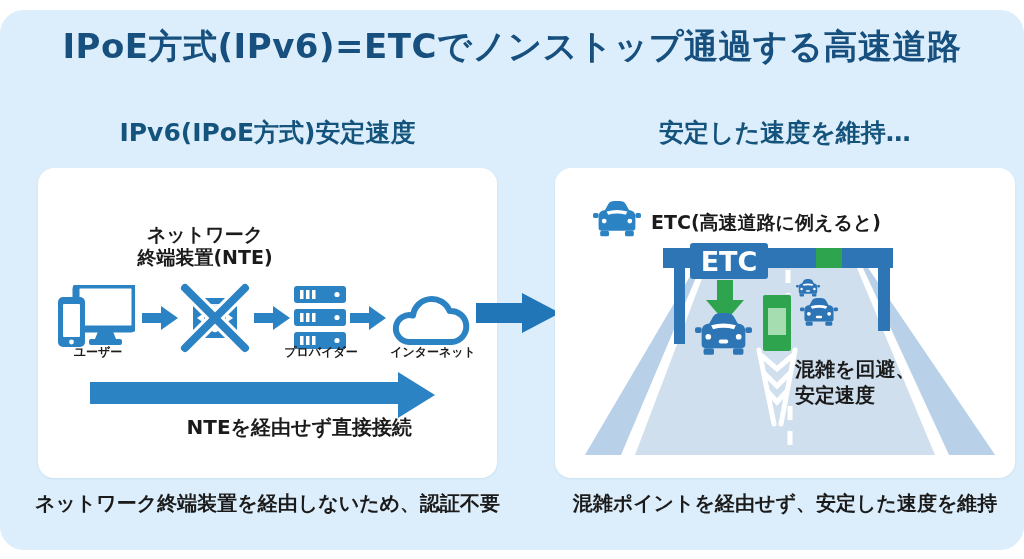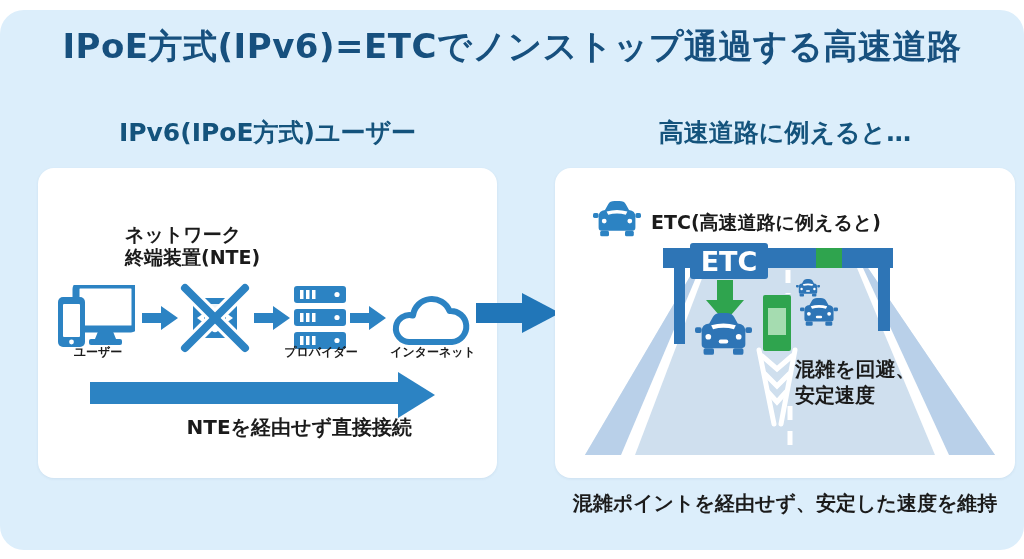--- a/index.html
+++ b/index.html
@@ -12,40 +12,40 @@
            font-size:34px; font-weight:bold; color:#17507e; letter-spacing:0.5px; }
   .heading { position:absolute; top:116px; font-size:25px; font-weight:bold; color:#14537c; text-align:center; }
   .heading.left { left:38px; width:459px; }
   .heading.right { left:555px; width:460px; }
   .panel { position:absolute; top:168px; height:310px; background:#ffffff; border-radius:16px;
            box-shadow:0 1px 3px rgba(40,80,120,0.08); }
   .panel.left { left:38px; width:459px; }
   .panel.right { left:555px; width:460px; }
   .abs { position:absolute; }
   .blk { color:#1b1b1b; font-weight:bold; }
-  .nte-label { left:87px; top:55px; width:160px; font-size:19px; line-height:23px; }
+  .nte-label { left:87px; top:55px; width:160px; text-align:center; font-size:19px; line-height:23px; }
   .node-label { top:176px; width:120px; text-align:center; font-size:12px; }
   .bypass-label { left:74px; top:246px; width:300px; text-align:right; font-size:20px; }
   .caption { position:absolute; top:490px; text-align:center; font-size:20px; font-weight:bold; color:#1b1b1b; }
   .caption.left { left:28px; width:479px; }
   .caption.right { left:545px; width:480px; }
   .etc-title { left:96px; top:42px; font-size:19px; }
   .road-note { left:240px; top:168px; width:150px; text-align:left; font-size:20px; line-height:26px;margin-top:20px; }
   svg { display:block; }
 </style>
 </head>
 <body>
 
 <div class="stage">
   <div class="canvas"></div>
 
   <div class="title">IPoE方式(IPv6)=ETCでノンストップ通過する高速道路</div>
 
-  <div class="heading left">IPv6(IPoE方式)ユーザー</div>
-  <div class="heading right">高速道路に例えると…</div>
+  <div class="heading left">IPv6(IPoE方式)安定速度</div>
+  <div class="heading right">安定した速度を維持…</div>
 
   <div class="panel left">
 
     <div class="abs blk nte-label">
       <div>ネットワーク</div>
       <div>終端装置(NTE)</div>
     </div>
 
     <svg class="abs" style="left:20px; top:117px;" width="77" height="67" viewBox="0 0 77 67">
       <rect x="18" y="0" width="59" height="44" rx="4" fill="none" stroke="#2c83c3" stroke-width="7"></rect>
@@ -198,14 +198,15 @@
         <use href="#car-shape"></use>
       </g>
     </svg>
 
     <div class="abs blk road-note">
       <div>混雑を回避、</div>
       <div>安定速度</div>
     </div>
   </div>
 
+  <div class="caption left">ネットワーク終端装置を経由しないため、認証不要</div>
   <div class="caption right">混雑ポイントを経由せず、安定した速度を維持</div>
 </div>
 
 </body></html>

